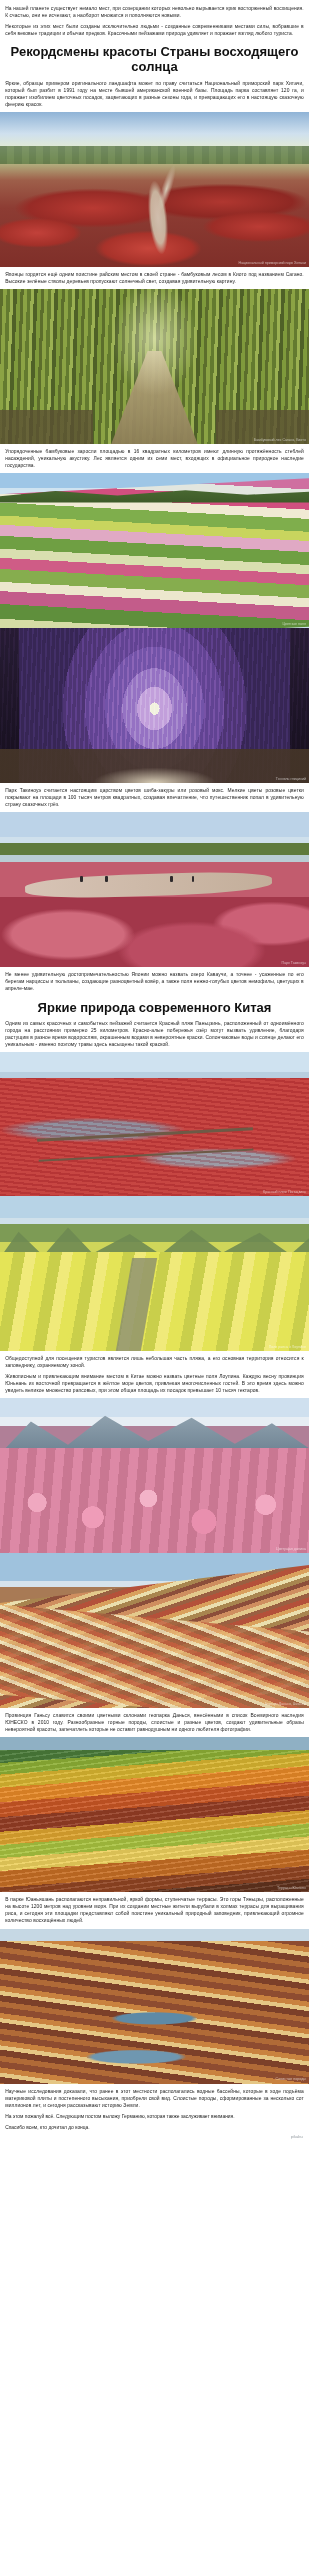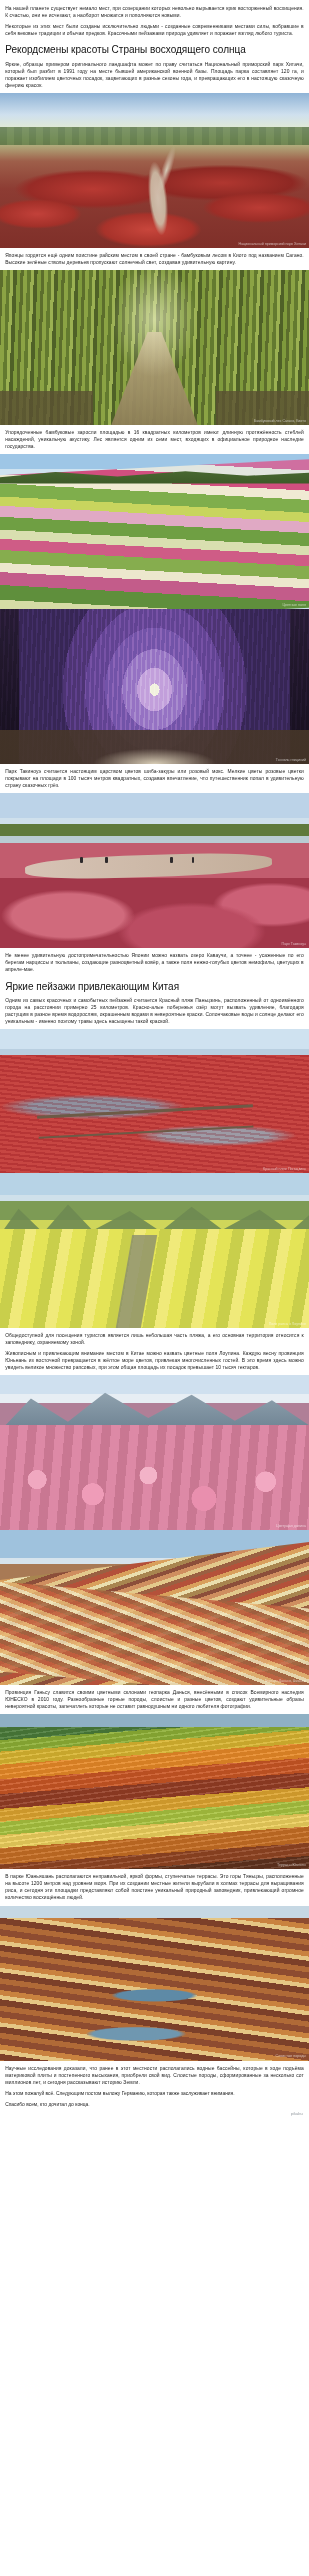--- a/index.html
+++ b/index.html
@@ -18,22 +18,23 @@
     font-size:4.9px;
     line-height:7px;
     text-align:justify;
     color:#222;
     padding:0 5.2px;
     margin:4.1px 0;
     letter-spacing:0.1px;
   }
   .para.first{margin-top:5.2px;}
   .heading{
-    font-size:10px;
-    font-weight:normal;
+    font-size:13px;
+    font-weight:bold;
+    text-align:center;
     color:#111;
     margin:7.2px 0 5.2px;
     padding:0 5.2px;
   }
   .photo{
     width:309px;
     display:block;
     position:relative;
     overflow:hidden;
   }
@@ -365,21 +366,21 @@
     <div class="walk"></div>
     <div class="ppl" style="left:26%"></div>
     <div class="ppl" style="left:34%"></div>
     <div class="ppl" style="left:55%"></div>
     <div class="ppl" style="left:62%"></div>
     <span class="cap">Парк Такиноуэ</span>
   </div>
 
   <p class="para">Не менее удивительную достопримечательностью Японии можно назвать озеро Каваучи, а точнее - усаженные по его берегам нарциссы и тюльпаны, создающие разноцветный ковёр, а также поля нежно-голубых цветов немофилы, цветущих в апреле-мае.</p>
 
-  <h2 class="heading">Яркие пейзажи привлекающим Китая</h2>
+  <h2 class="heading">Яркие природа современного Китая</h2>
 
   <p class="para">Одним из самых красочных и самобытных пейзажей считается Красный пляж Паньцзинь, расположенный от одноимённого города на расстоянии примерно 25 километров. Красно-алые побережья озёр могут вызвать удивление, благодаря растущим в разное время водорослям, окрашенным водами в невероятные краски. Солончаковые воды и солнце делают его уникальным - именно поэтому травы здесь насыщены такой краской.</p>
 
   <div class="photo ph-redbeach">
     <div class="water"></div>
     <div class="tex"></div>
     <div class="walkway"></div>
     <span class="cap">Красный пляж Паньцзинь</span>
   </div>
 

